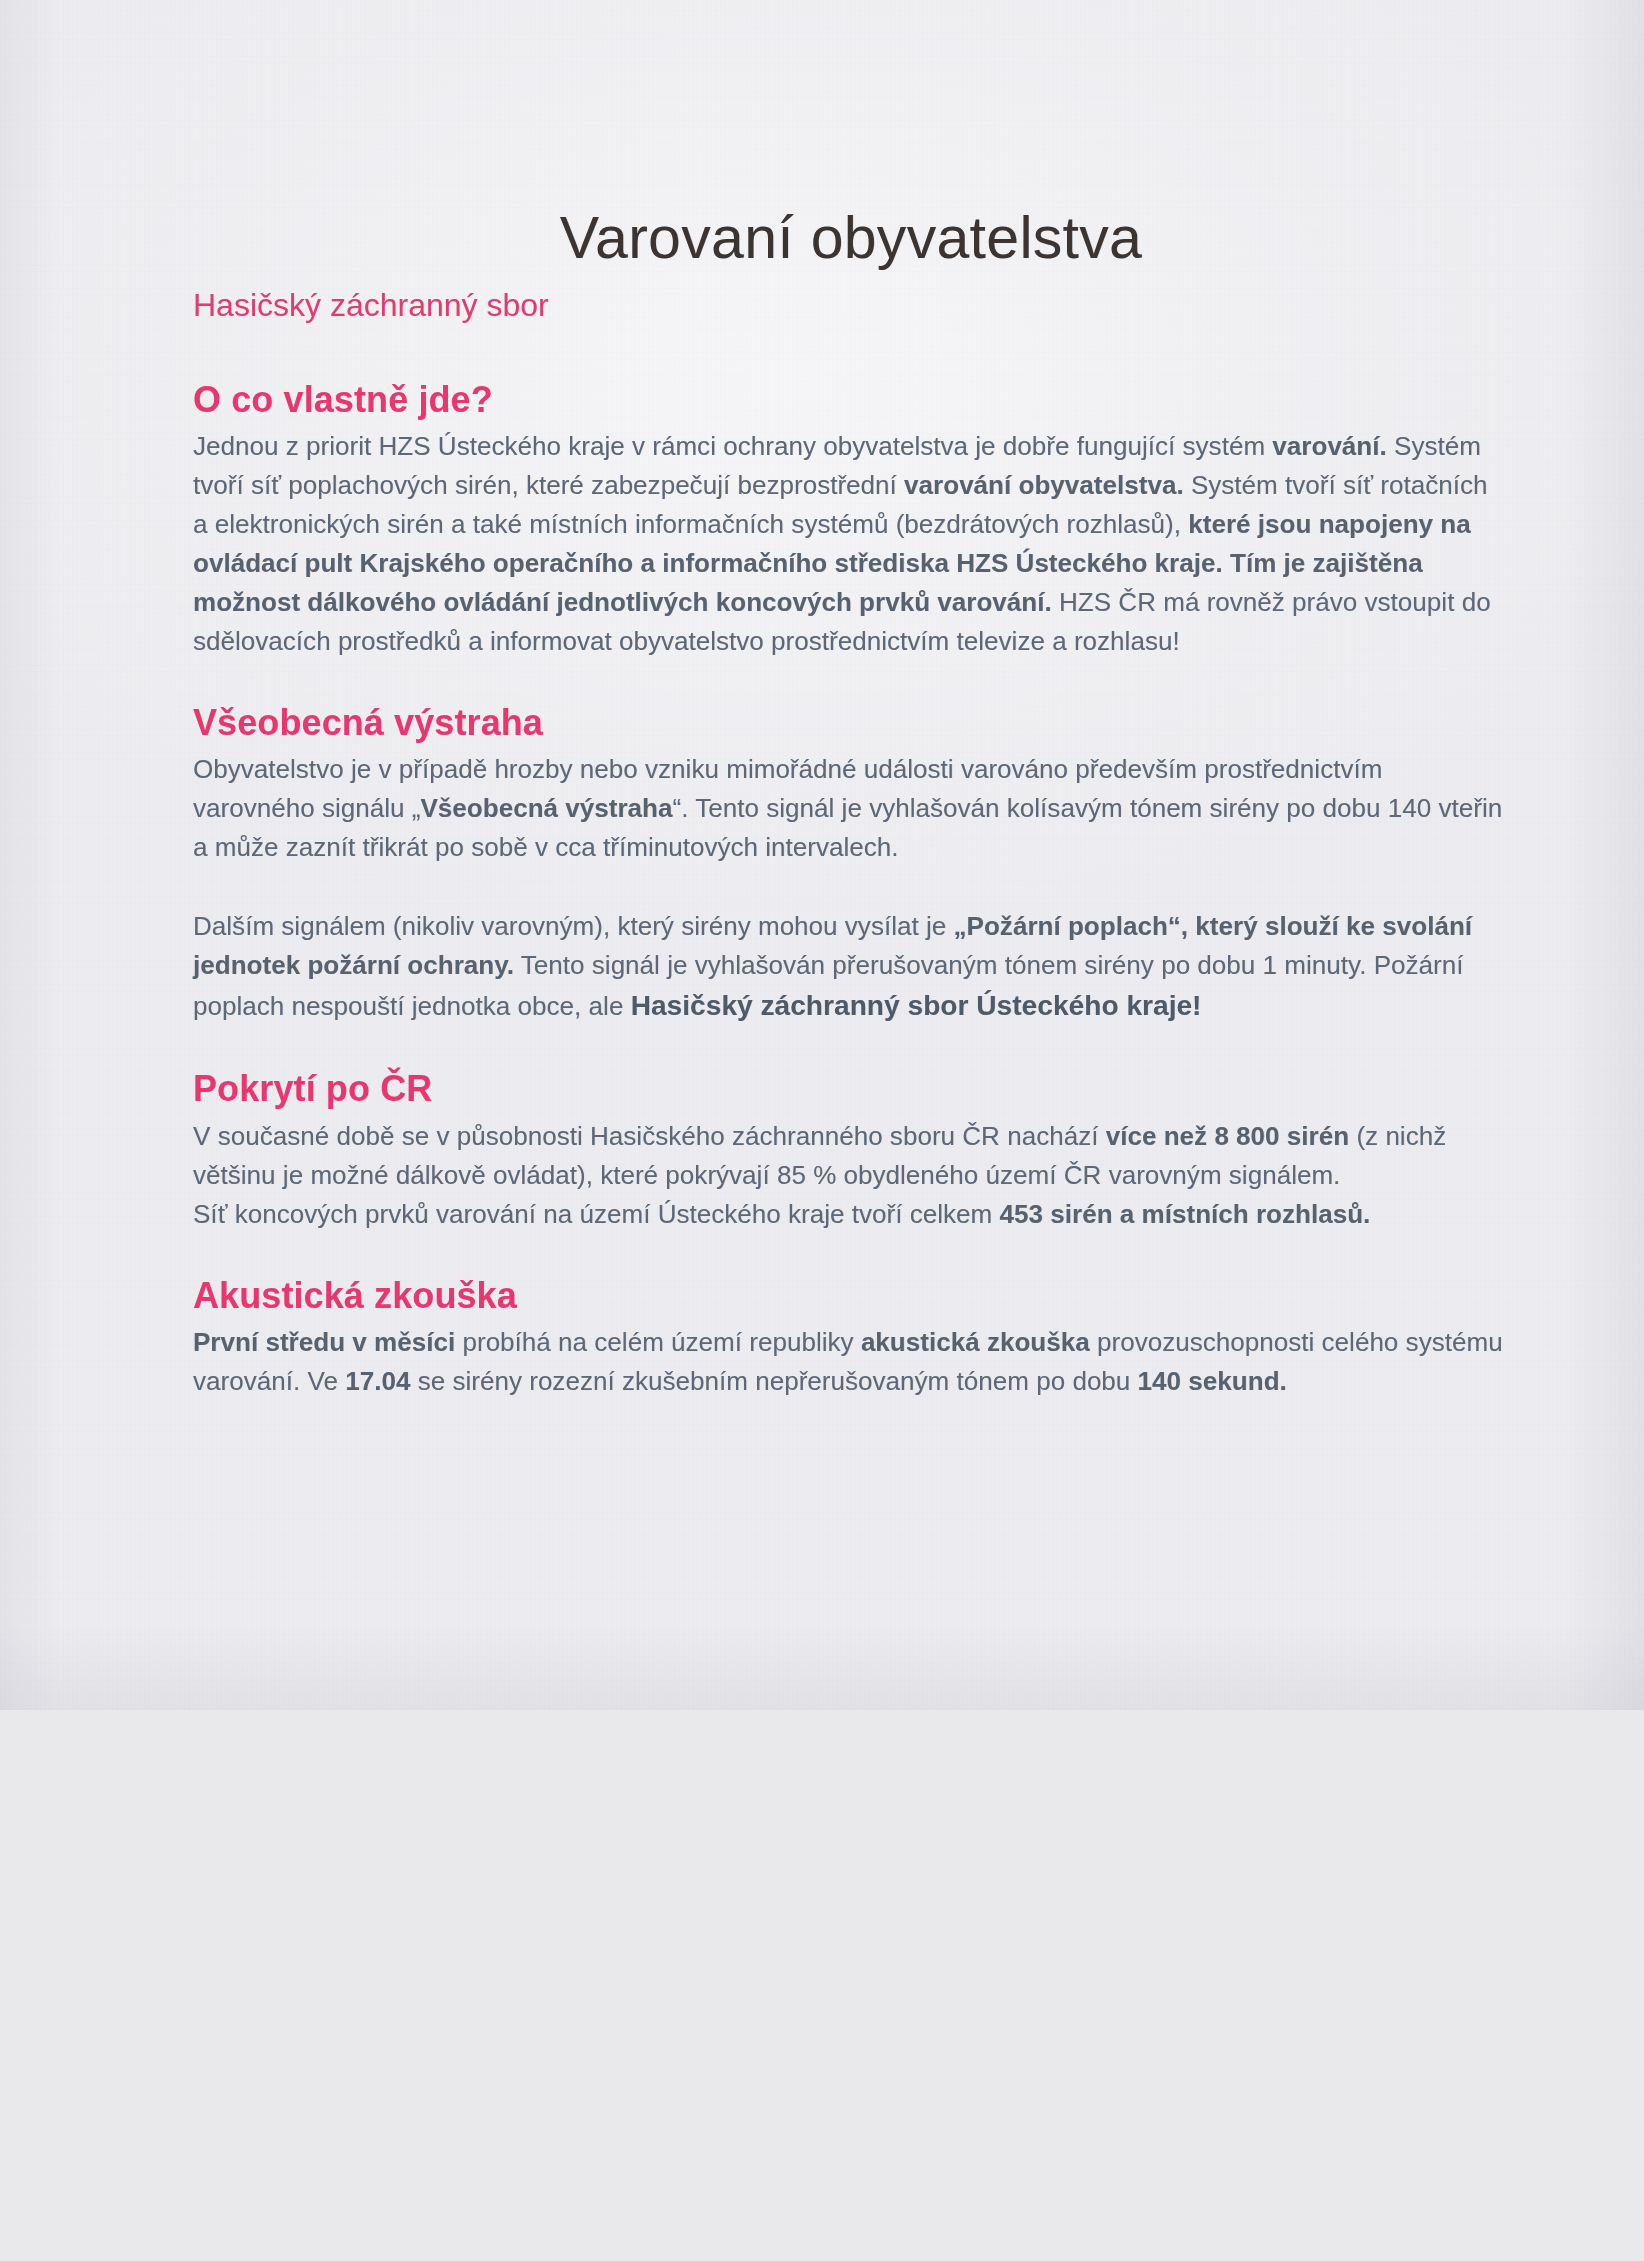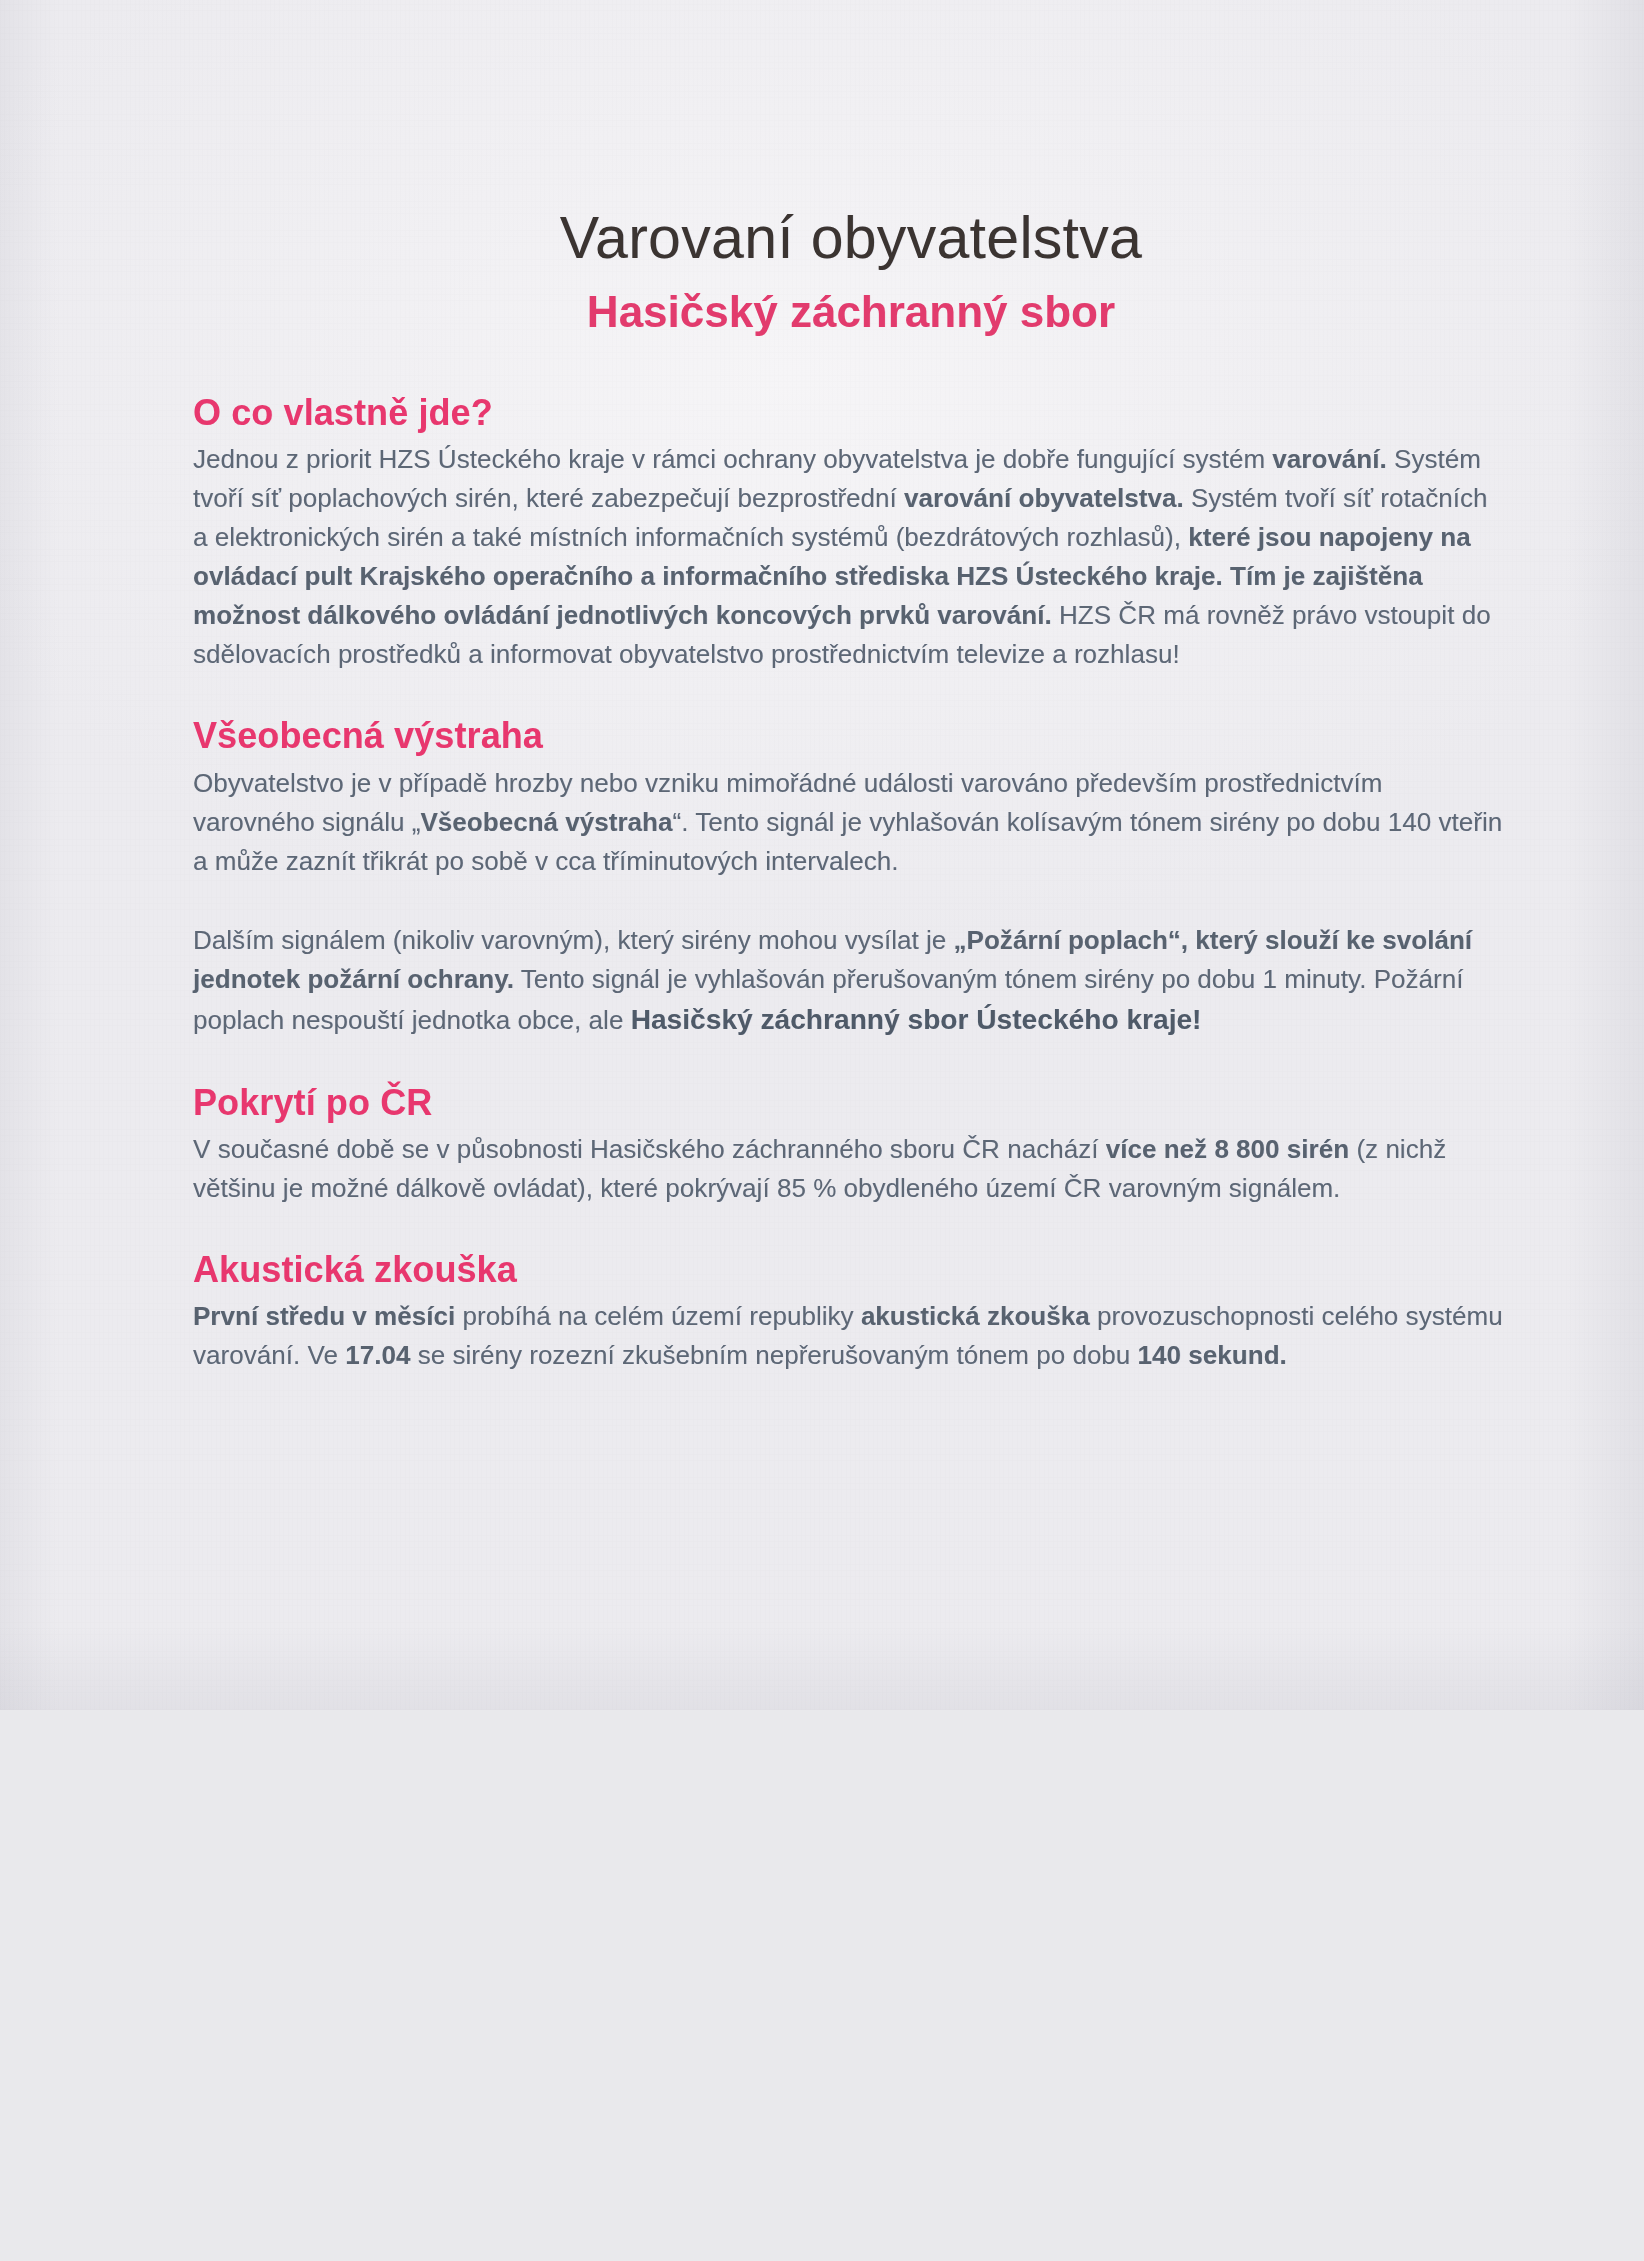--- a/index.html
+++ b/index.html
@@ -62,23 +62,22 @@
     font-weight: 400;
     letter-spacing: 0.3px;
     color: #3b3431;
     line-height: 1.05;
     text-shadow: 0.4px 0.4px 0 rgba(120,130,160,0.28);
   }
 
   .doc-subtitle {
     margin: 0;
     padding-top: 18px;
-    text-align: center;
-    font-size: 44px;
-    font-weight: 700;
+    font-size: 32px;
+    font-weight: 400;
     color: #e23b6d;
     line-height: 1.1;
     text-shadow: 0.3px 0.3px 0 rgba(200,80,120,0.20);
   }
 
   
   .section { margin: 0; }
   .section.first { padding-top: 55px; }
   .section + .section { padding-top: 40px; }
 
@@ -128,20 +127,21 @@
         <section class="section">
           <h3 class="section-heading">Všeobecná výstraha</h3>
           <p class="body-text"><span>Obyvatelstvo je v případě hrozby nebo vzniku mimořádné události varováno především prostřednictvím varovného signálu „</span><strong>Všeobecná výstraha</strong><span>“. Tento signál je vyhlašován kolísavým tónem sirény po dobu 140 vteřin a může zaznít třikrát po sobě v cca tříminutových intervalech.</span></p>
         </section>
         <section class="section">
           <p class="body-text"><span>Dalším signálem (nikoliv varovným), který sirény mohou vysílat je </span><strong>„Požární poplach“, který slouží ke svolání jednotek požární ochrany.</strong><span> Tento signál je vyhlašován přerušovaným tónem sirény po dobu 1 minuty. Požární poplach nespouští jednotka obce, ale </span><strong style="font-size: 1.08em; color: rgb(79, 90, 104);">Hasičský záchranný sbor Ústeckého kraje!</strong></p>
         </section>
         <section class="section">
           <h3 class="section-heading">Pokrytí po ČR</h3>
           <p class="body-text"><span>V současné době se v působnosti Hasičského záchranného sboru ČR nachází </span><strong>více než 8 800 sirén</strong><span> (z nichž většinu je možné dálkově ovládat), které pokrývají 85 % obydleného území ČR varovným signálem.</span></p>
+          <p class="body-text"><span>Síť koncových prvků varování na území Ústeckého kraje tvoří celkem </span><strong>453 sirén a místních rozhlasů.</strong></p>
         </section>
         <section class="section">
           <h3 class="section-heading">Akustická zkouška</h3>
           <p class="body-text"><strong>První středu v měsíci</strong><span> probíhá na celém území republiky </span><strong>akustická zkouška</strong><span> provozuschopnosti celého systému varování. Ve </span><strong>17.04</strong><span> se sirény rozezní zkušebním nepřerušovaným tónem po dobu </span><strong>140 sekund.</strong></p>
         </section>
       </div>
 
   </div>
 </div>
 

